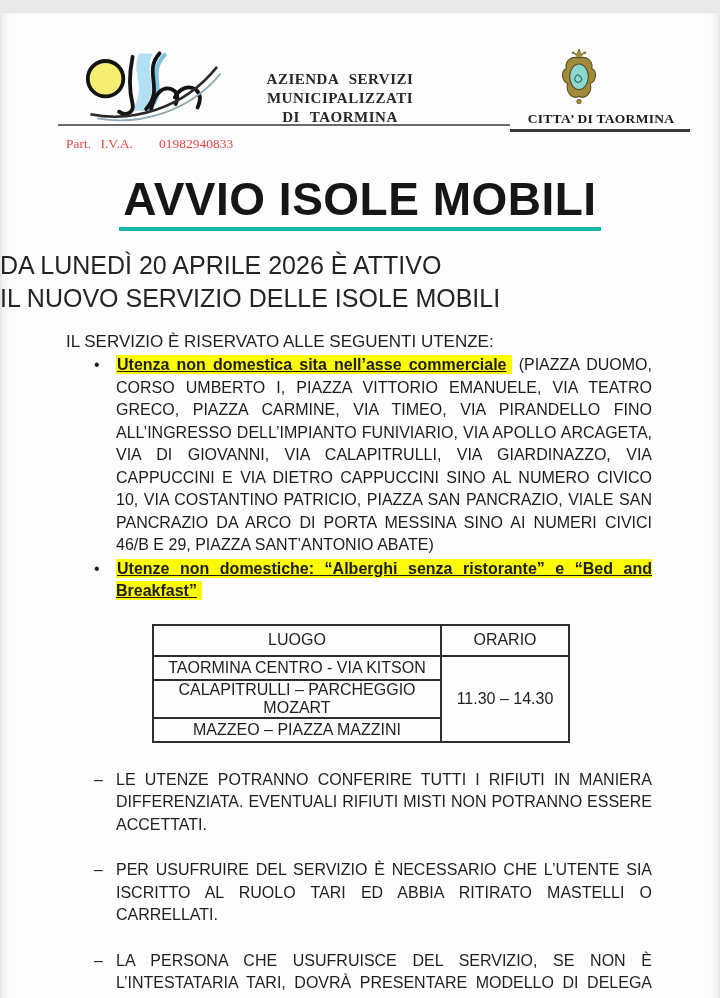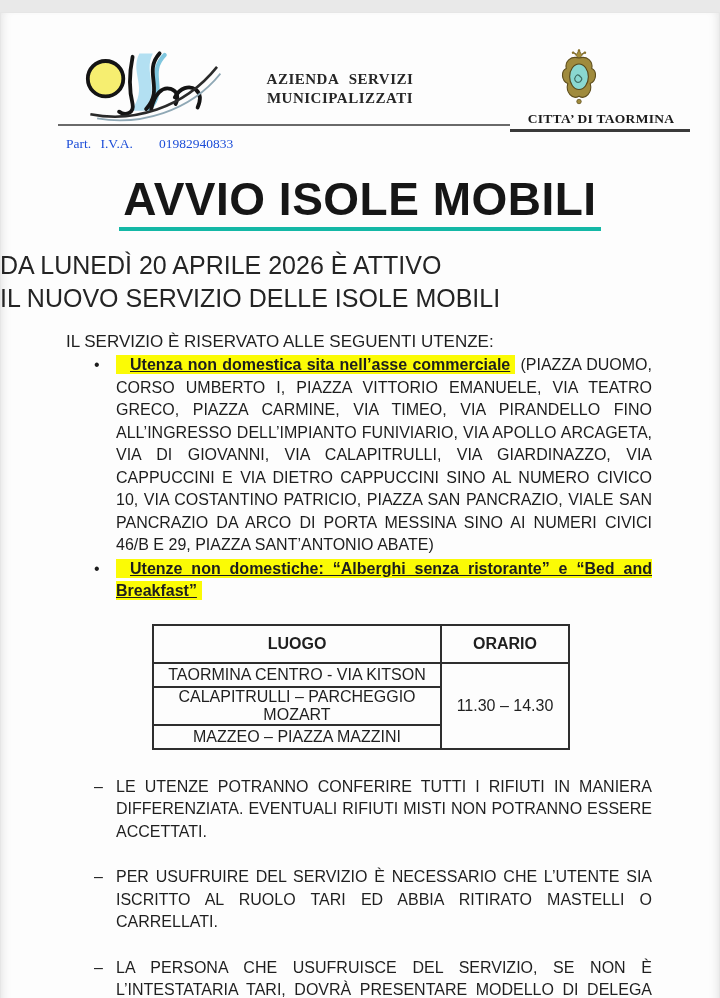--- a/index.html
+++ b/index.html
@@ -32,21 +32,21 @@
     font-family:"Liberation Serif", serif;
     font-weight:bold; font-size:13.5px; color:#1b1b1b; letter-spacing:.3px;
     white-space:nowrap;
   }
   .rule-left  { position:absolute; left:58px;  top:112px; width:452px; height:2px; background:#6a6a6a; }
   .rule-right { position:absolute; left:510px; top:117px; width:180px; height:3px; background:#3a3a3a; }
 
   .vat-line {
     margin:8px 0 0 66px;
     font-family:"Liberation Serif", serif;
-    font-size:13.5px; color:#1d4ed8;
+    font-size:13.5px; color:#ef4444;
   }
   .vat-line .lbl { margin-right:26px; word-spacing:6px; }
 
   
   .title-wrap { margin-top:22px; text-align:center; }
   .title-text {
     display:inline-block;
     font-size:46px; font-weight:bold; line-height:50px;
     letter-spacing:.5px; color:#161616;
     border-bottom:4px solid #14b8a6; padding:0 4px 3px 4px;
@@ -58,32 +58,32 @@
 
   
   .intro { margin:17px 66px 0 66px; font-size:17px; color:#1f1f1f; }
 
   .bullet-list { margin-top:2px; }
   .bullet-item { position:relative; margin:0 68px 1px 116px; text-align:justify; font-size:16px; line-height:22.5px; }
   .bullet-marker { position:absolute; left:-22px; top:0; font-size:16px; }
   .hl {
     background:var(--hl,#fbfb00);
     font-weight:bold; text-decoration:underline;
-    padding:1px 5px 1px 14px;
+    padding:1px 5px 1px 1px;
   }
 
   
   .schedule { border-collapse:collapse; margin:21px 0 0 152px; table-layout:fixed; }
   .schedule th, .schedule td {
     border:2px solid #2e2e2e;
     text-align:center; vertical-align:middle;
     font-size:16px; color:#1f1f1f;
     background:#fdfdfd;
   }
-  .schedule th { font-weight:bold; height:38px; width:288px; }
+  .schedule th { font-weight:normal; height:31px; width:288px; }
   .schedule th.col-orario { width:128px;border-radius:15px; }
   .schedule td { height:24px; font-weight:normal; }
 
   
   .notes { margin-top:26px; }
   .note-item { position:relative; margin:0 68px 23px 116px; text-align:justify; font-size:16px; line-height:22.5px; color:#1f1f1f; }
   .note-marker { position:absolute; left:-22px; top:0; }
 </style>
 </head>
 <body>
@@ -99,20 +99,21 @@
       <path d="M62 8 C 58 28, 58 48, 62 64 C 64 74, 54 79, 46 73" fill="none" stroke="#141414" stroke-width="4.5" stroke-linecap="round"></path>
       <path d="M94 4 C 74 26, 100 46, 78 70" fill="none" stroke="#141414" stroke-width="4.5" stroke-linecap="round"></path>
       <path d="M84 70 C 88 52, 97 43, 107 46 C 115 49, 117 55, 113 64" fill="none" stroke="#141414" stroke-width="4.5" stroke-linecap="round"></path>
       <path d="M112 56 C 118 45, 129 41, 137 47 C 143 52, 143 59, 139 68" fill="none" stroke="#141414" stroke-width="4.5" stroke-linecap="round"></path>
       <path d="M12 76 C 62 86, 122 70, 162 20" fill="none" stroke="#2a2a2a" stroke-width="3"></path>
       <path d="M20 81 C 70 90, 130 73, 166 28" fill="none" stroke="#8fa8b5" stroke-width="2"></path>
     </svg>
 
     <div class="org">
       <div>AZIENDA SERVIZI MUNICIPALIZZATI</div>
+      <div>DI TAORMINA</div>
     </div>
 
     <svg class="crest" viewBox="0 0 60 80" aria-hidden="true">
       <path d="M30 13 L22 4 L27 7 L30 1 L33 7 L38 4 Z" fill="#a8913a" stroke="#6b5a20" stroke-width="1"></path>
       <circle cx="22" cy="5" r="1.6" fill="#8a732a"></circle>
       <circle cx="30" cy="2" r="1.6" fill="#8a732a"></circle>
       <circle cx="38" cy="5" r="1.6" fill="#8a732a"></circle>
       <path d="M30 12 C 19 9, 11 16, 13 26 C 6 29, 6 42, 15 46 C 12 58, 21 68, 30 63 C 39 68, 48 58, 45 46 C 54 42, 54 29, 47 26 C 49 16, 41 9, 30 12 Z" fill="#a08b3d" stroke="#5e4e1c" stroke-width="1.5"></path>
       <ellipse cx="30" cy="37" rx="12.5" ry="17" fill="#8ad8d1" stroke="#55461a" stroke-width="1.5"></ellipse>
       <path d="M24 40 q3 -9 8 -3 q4 3 -1 7 q-5 2 -7 -4" fill="none" stroke="#3c6b62" stroke-width="1.6"></path>

